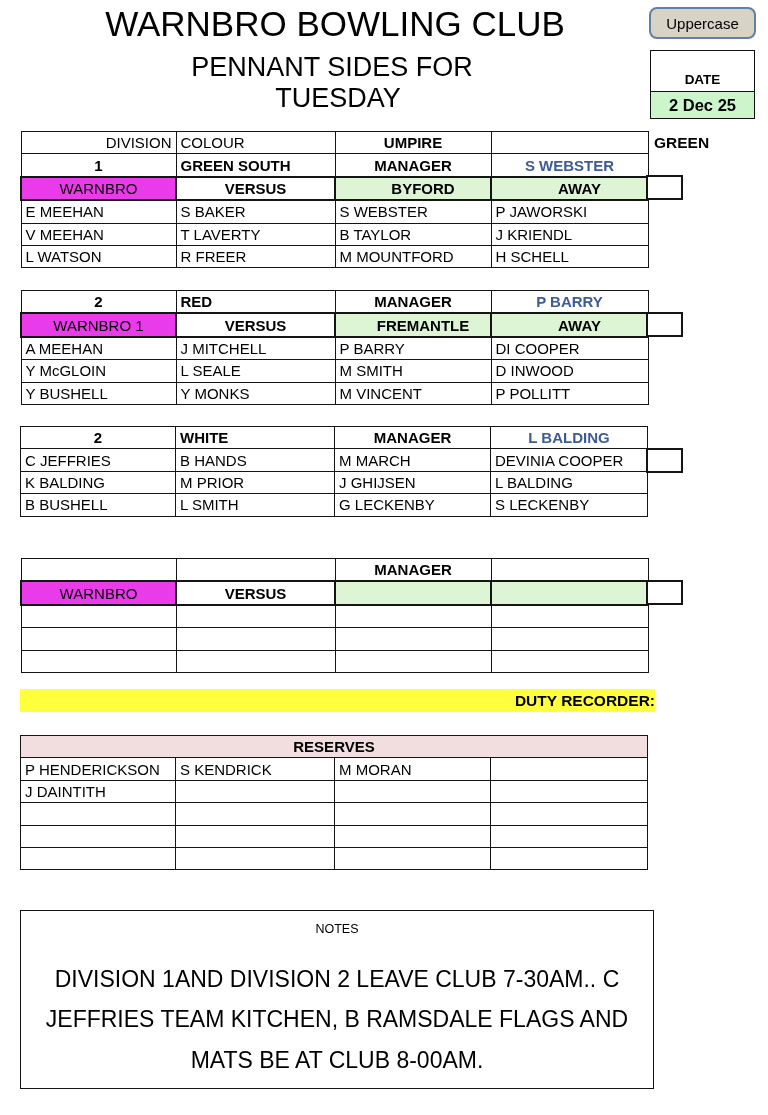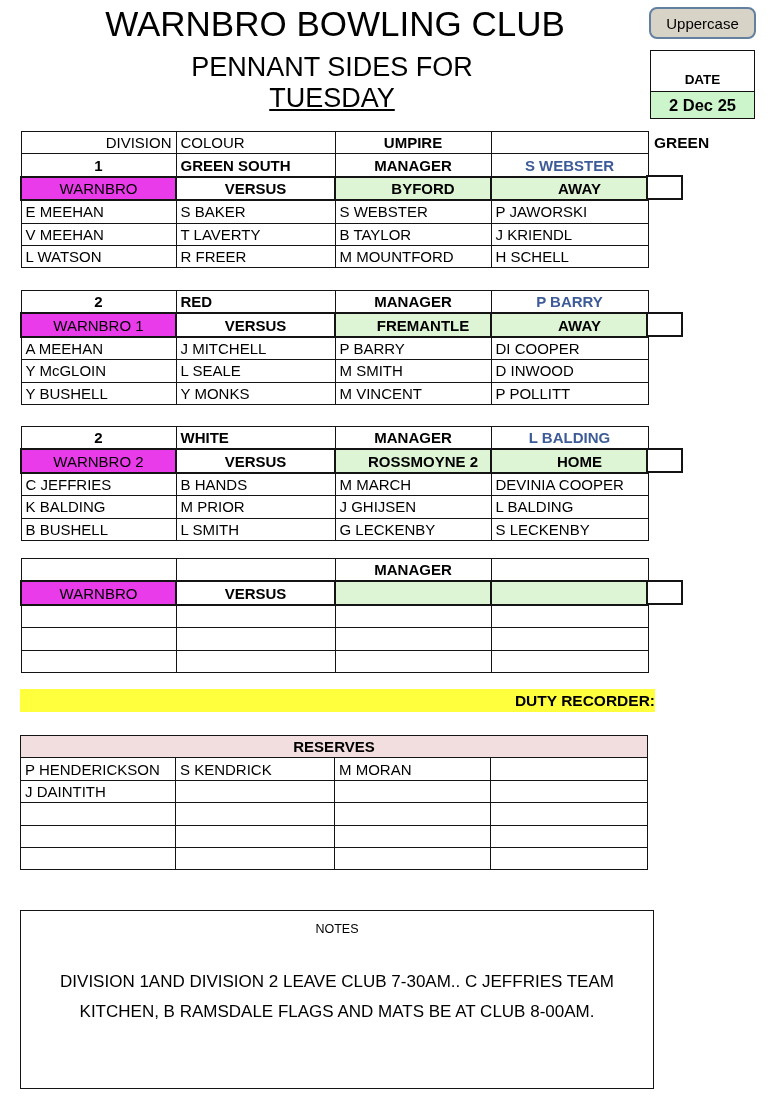--- a/index.html
+++ b/index.html
@@ -6,21 +6,21 @@
     --c-home:#E93BE9; --c-fixture:#DDF5D5; --c-date:#CCF5CB; --c-duty:#FFFF3D;
     --c-resh:#F2DEDE; --c-mgr:#3D5B97; --c-upbg:#D8D3C7; --c-upbd:#64809F;
   }
   html,body{margin:0;padding:0;}
   body{
     width:768px;height:1115px;background:#ffffff;position:relative;
     font-family:"Liberation Sans","DejaVu Sans",sans-serif;color:#000;overflow:hidden;
   }
   .title{position:absolute;top:4px;left:0;width:670px;text-align:center;font-size:35px;white-space:nowrap;}
   .sub1{position:absolute;top:52px;left:0;width:664px;text-align:center;font-size:27px;white-space:nowrap;}
-  .sub2{position:absolute;top:83px;left:0;width:664px;text-align:center;font-size:27px;white-space:nowrap;text-decoration:underline;}
+  .sub2{position:absolute;top:83px;left:6px;width:664px;text-align:center;font-size:27px;white-space:nowrap;}
   .uppercase-btn{
     position:absolute;left:649px;top:7px;width:107px;height:32px;
     background:var(--c-upbg);border:2px solid var(--c-upbd);border-radius:8px;
     font-size:15px;font-family:inherit;color:#000;cursor:pointer;
   }
   .date-box{position:absolute;left:650px;top:50px;width:103px;border:1.5px solid #111;background:#fff;}
   .date-label{height:36px;display:flex;align-items:flex-end;justify-content:center;
     font-weight:bold;font-size:13.5px;padding-bottom:4px;border-bottom:1.5px solid #111;}
   .date-value{height:26px;background:var(--c-date);display:flex;align-items:center;justify-content:center;
     font-weight:bold;font-size:16.5px;}
@@ -40,21 +40,21 @@
   .rink-label{position:absolute;left:634px;top:3px;font-size:15.5px;font-weight:bold;white-space:nowrap;}
   .duty{
     position:absolute;left:20px;top:689px;width:635px;height:23px;background:var(--c-duty);
     font-weight:bold;font-size:15.5px;line-height:23px;padding-left:5px;box-sizing:border-box;text-align:right;
   }
   .notes{
     position:absolute;left:20px;top:910px;width:634px;height:179px;
     border:1.5px solid #141414;box-sizing:border-box;text-align:center;background:#fff;
   }
   .notes-title{margin-top:11px;font-size:12.5px;}
-  .notes-body{margin:31px auto 0;width:592px;font-size:17px;line-height:1.75;}
+  .notes-body{margin:23px auto 0;width:592px;font-size:23px;line-height:1.75;}
 </style>
 </head>
 <body>
 
 <div class="title">WARNBRO BOWLING CLUB</div>
 <div class="sub1">PENNANT SIDES FOR</div>
 <div class="sub2">TUESDAY</div>
 
 <button class="uppercase-btn">Uppercase</button>
 
@@ -164,26 +164,20 @@
           <col style="width: 159px;">
           <col style="width: 156px;">
           <col style="width: 157px;">
         </colgroup>
         <tbody>
           <tr>
             <td class="ac b">2</td>
             <td class="al b">WHITE</td>
             <td class="ac b">MANAGER</td>
             <td class="ac b mgr">L BALDING</td>
-          </tr>
-          <tr class="versus">
-            <td class="ac home-cell">WARNBRO 2</td>
-            <td class="ac b">VERSUS</td>
-            <td class="ac b fixture-cell">ROSSMOYNE 2</td>
-            <td class="ac b fixture-cell">HOME</td>
           </tr>
           <tr>
             <td class="al">C JEFFRIES</td>
             <td class="al">B HANDS</td>
             <td class="al">M MARCH</td>
             <td class="al">DEVINIA COOPER</td>
           </tr>
           <tr>
             <td class="al">K BALDING</td>
             <td class="al">M PRIOR</td>

